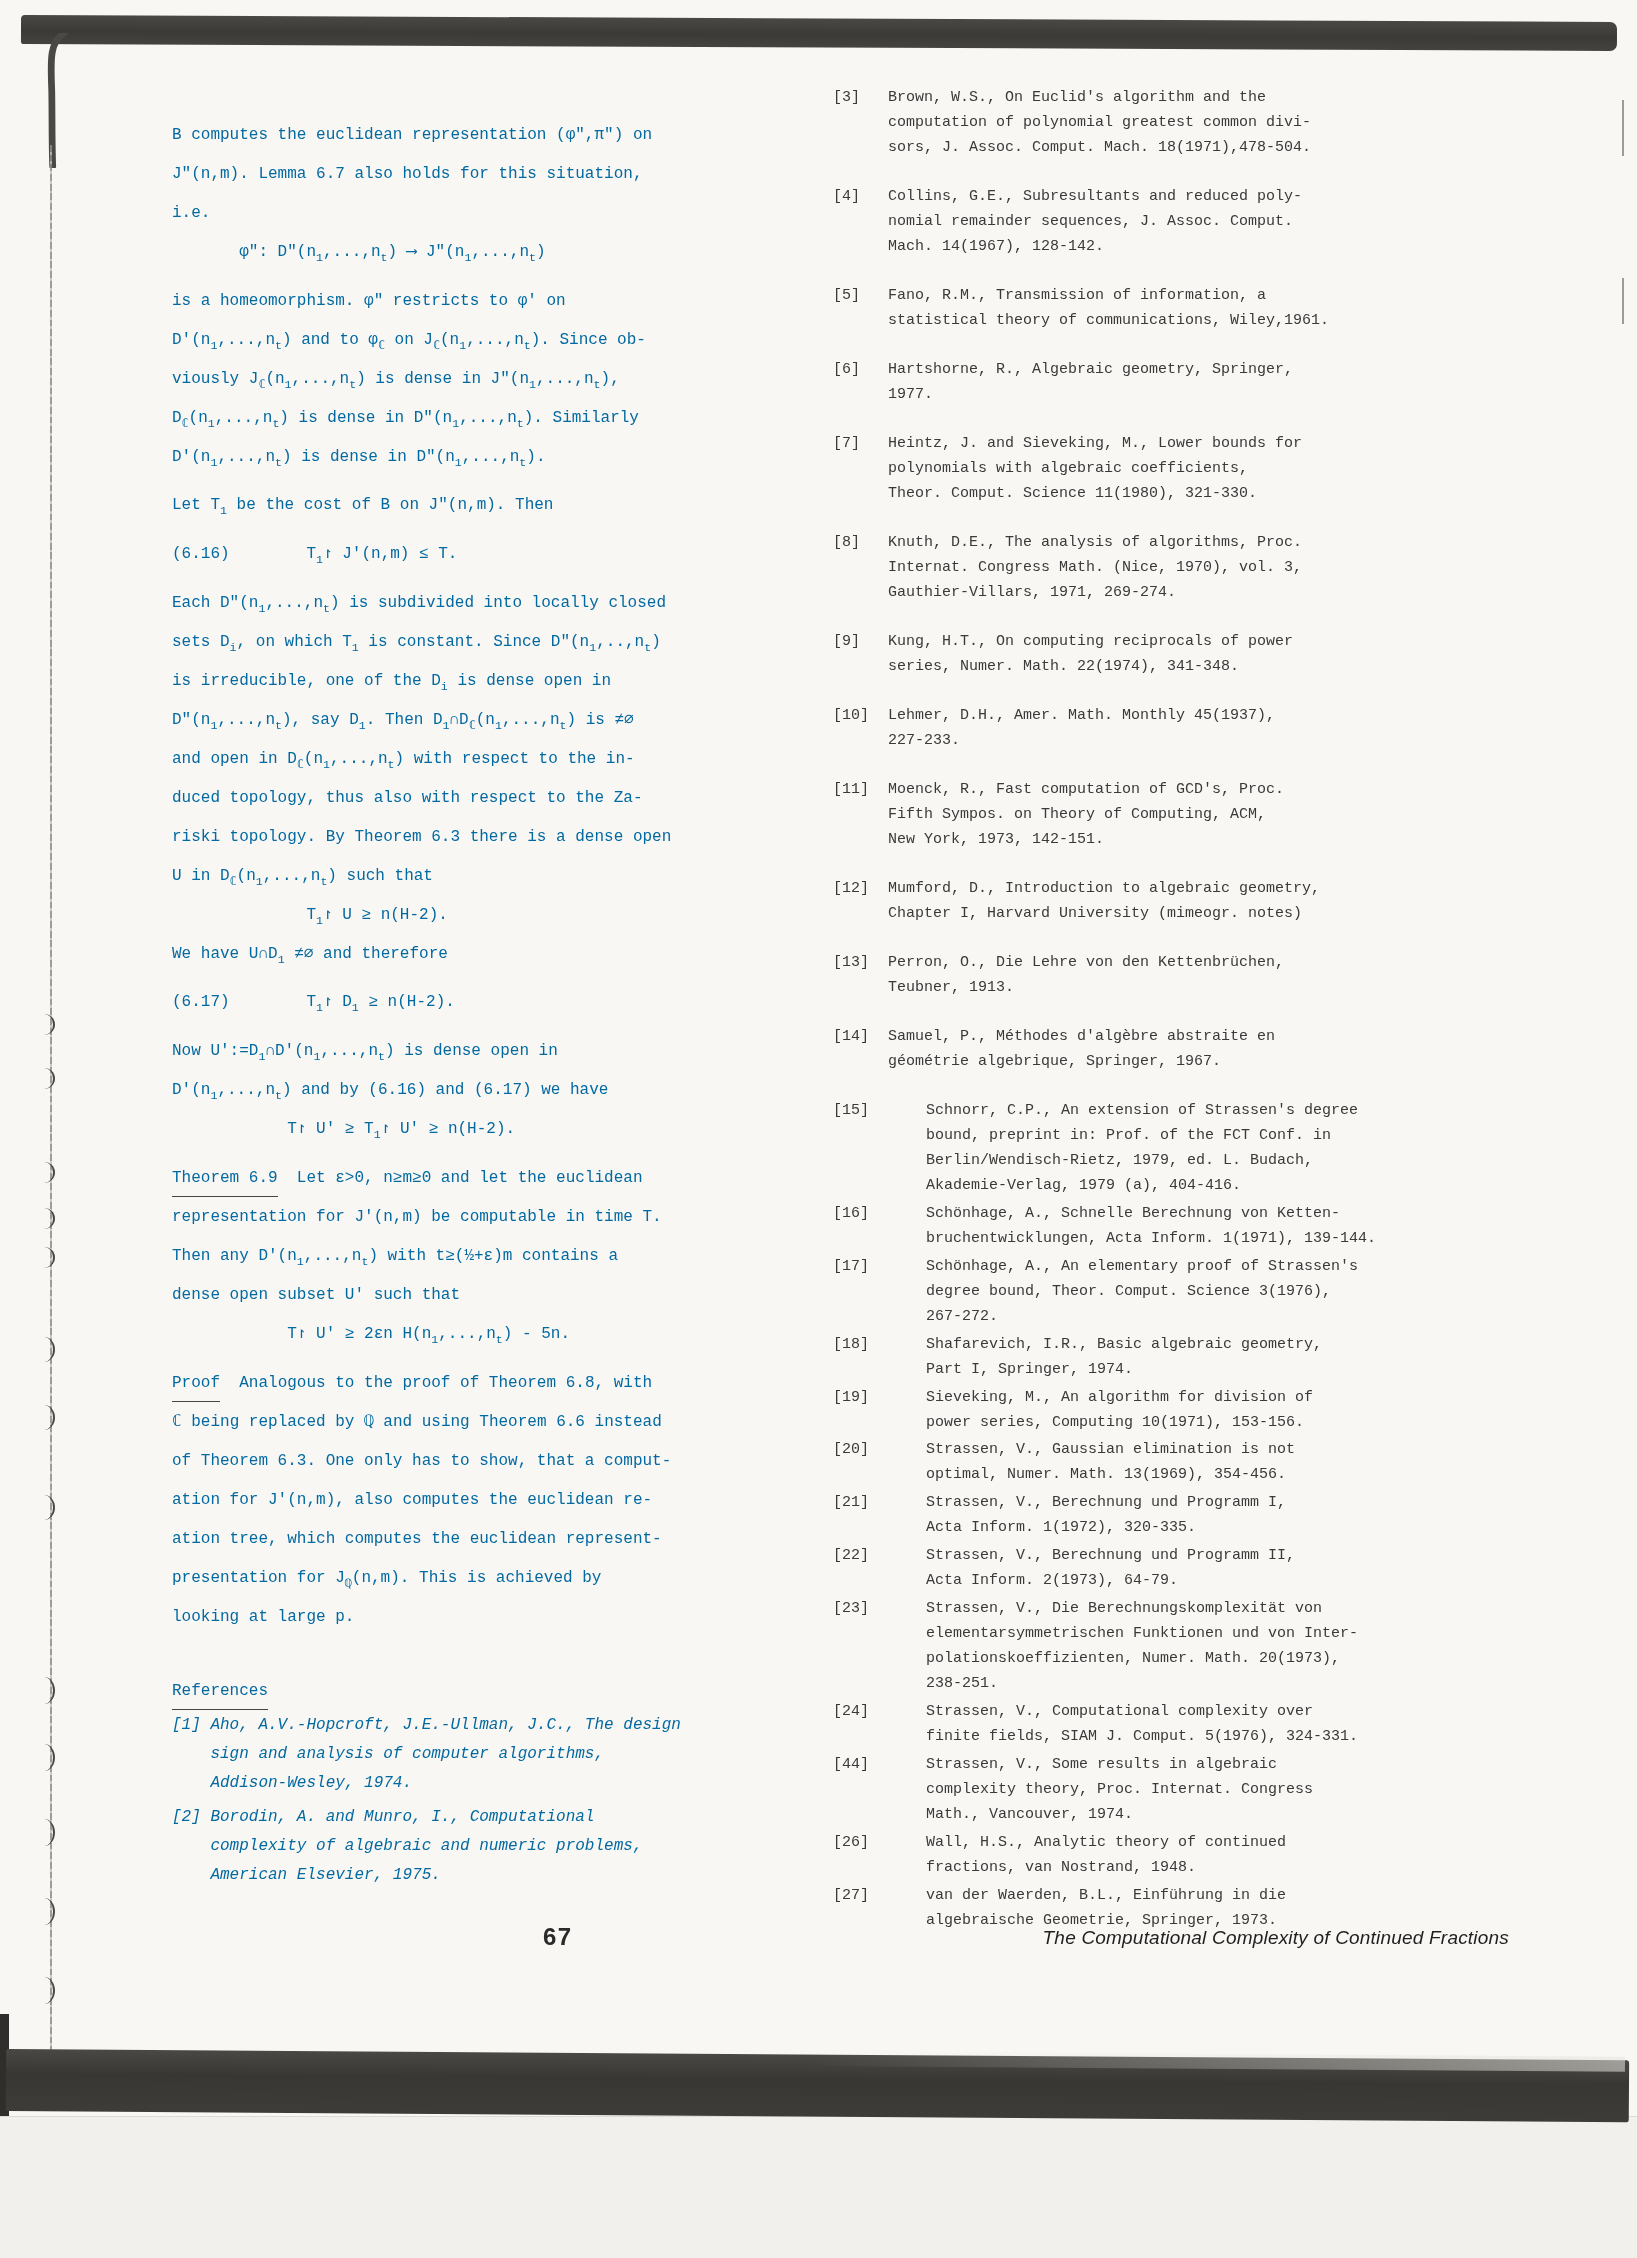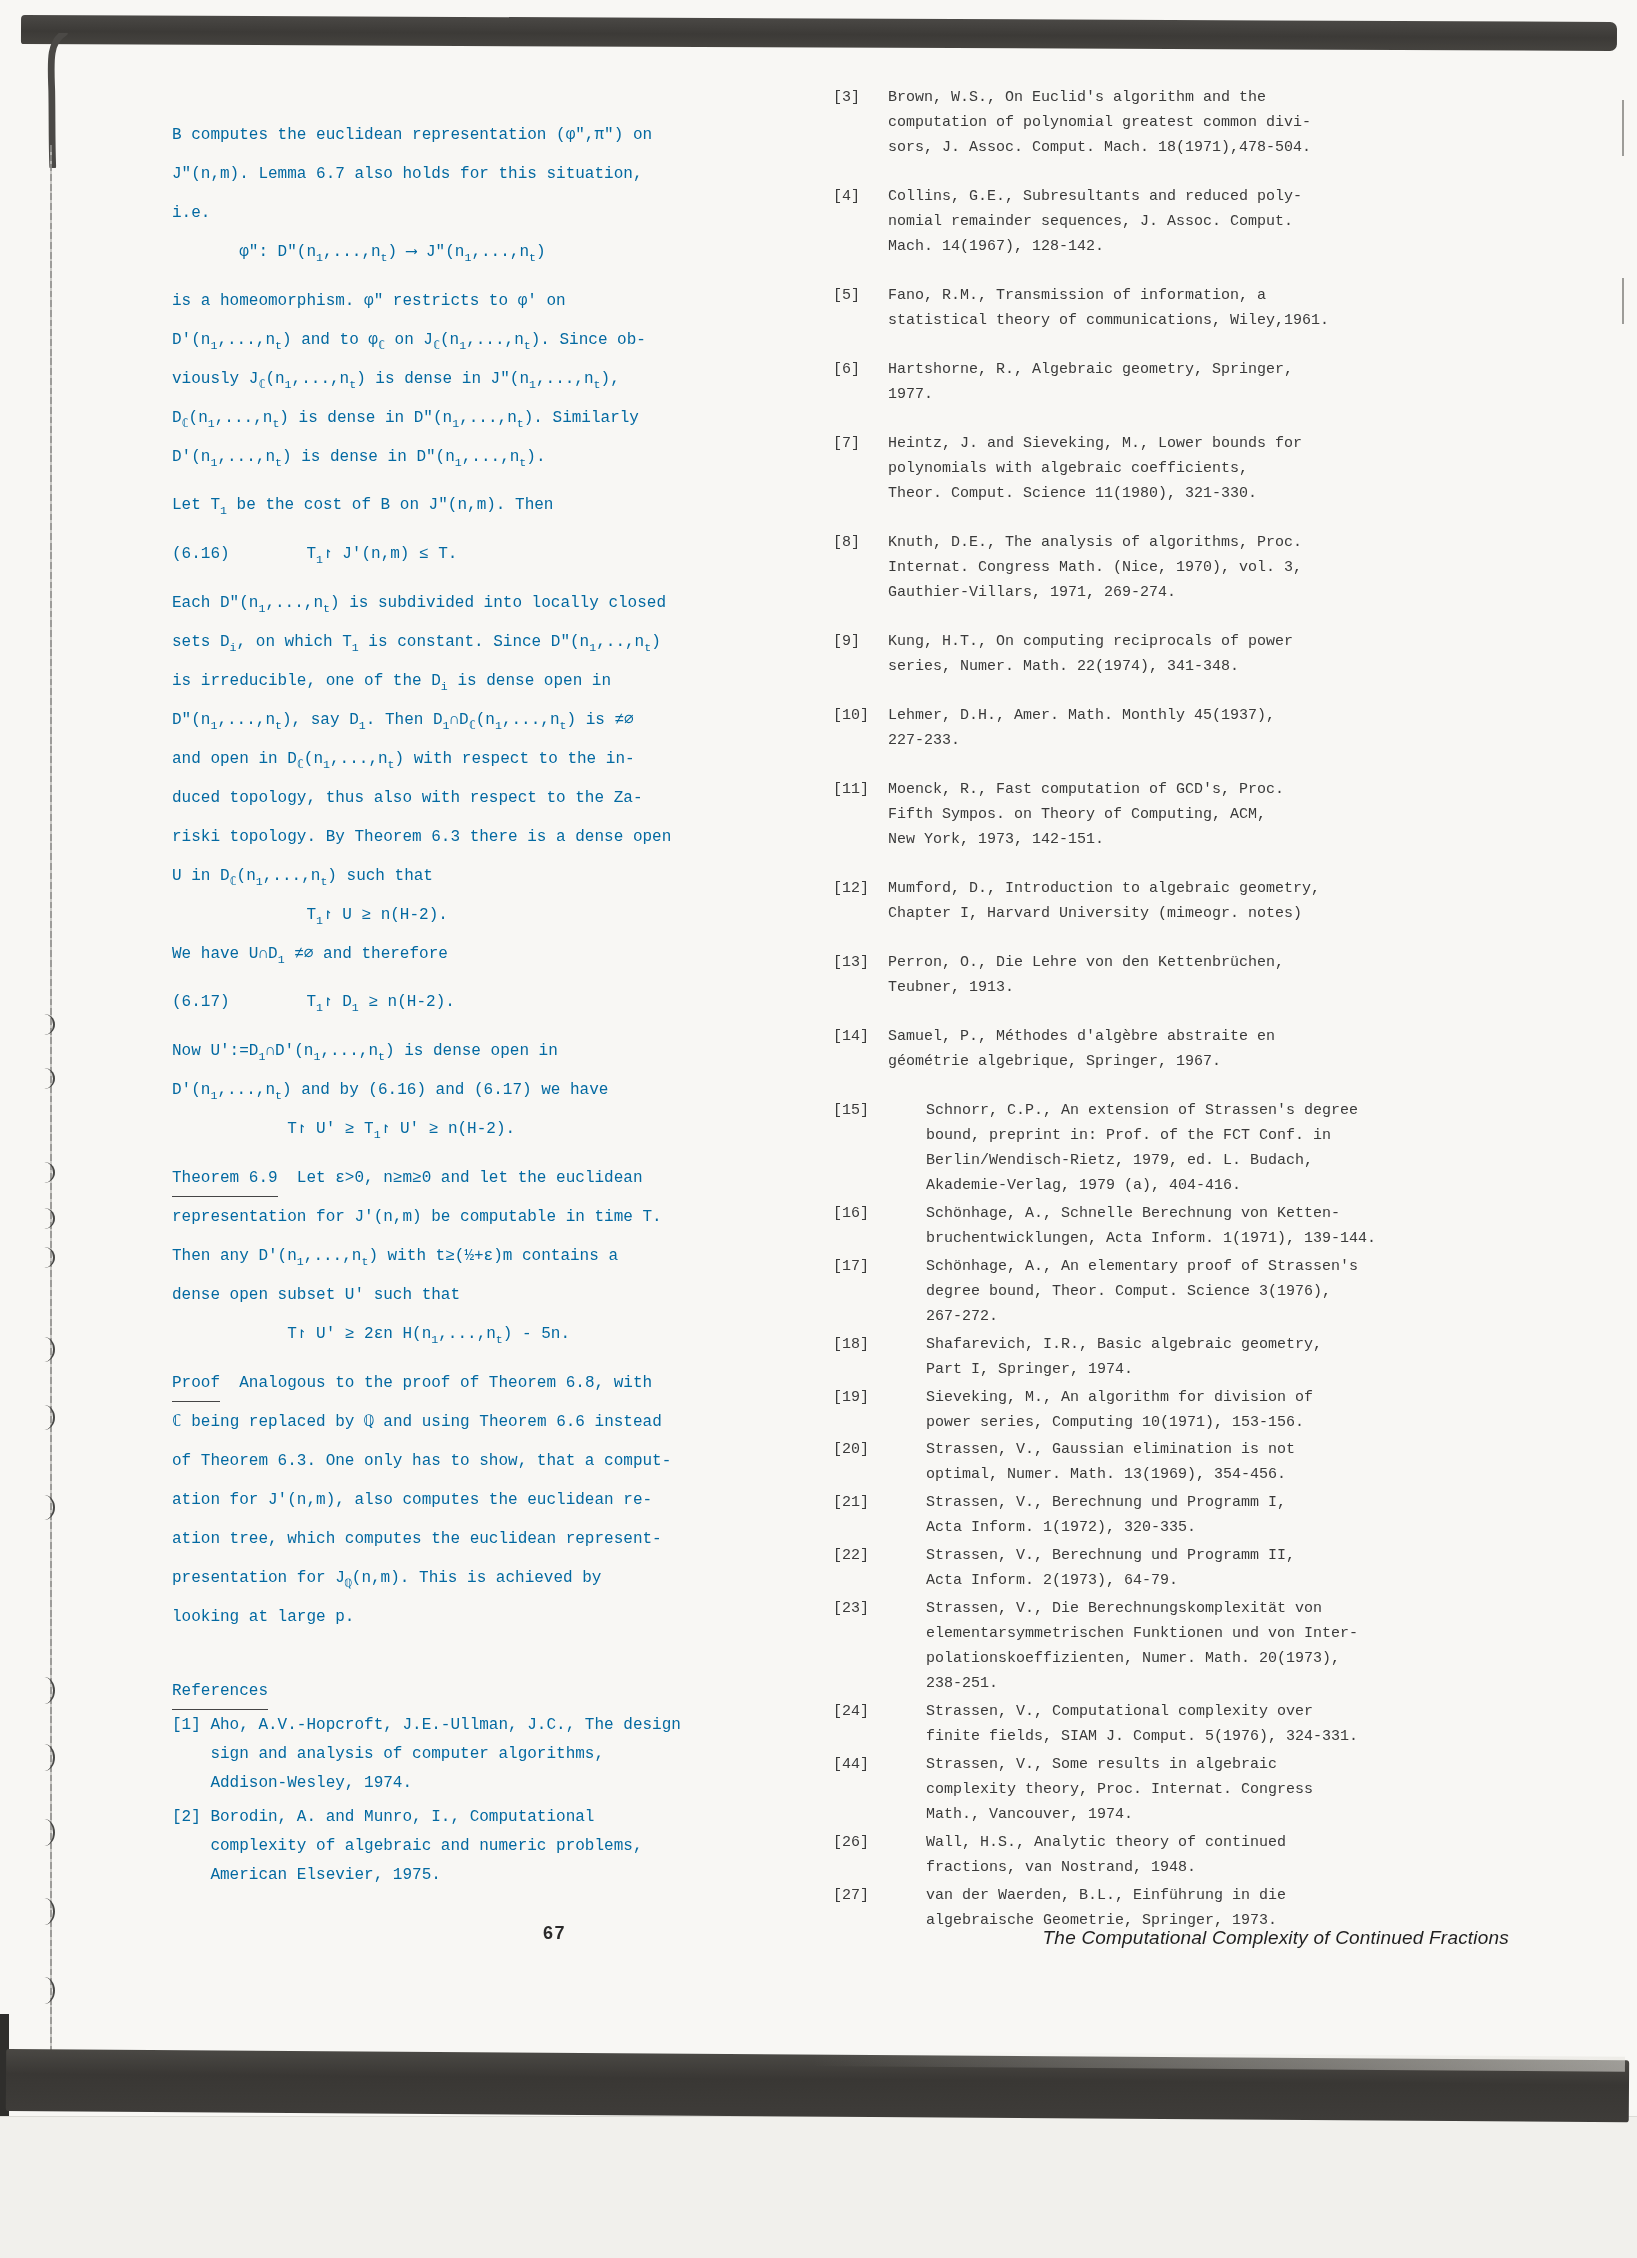--- a/index.html
+++ b/index.html
@@ -44,37 +44,37 @@
     transform:rotate(0.4deg);transform-origin:left center;
   }
   
   .left-col{
     position:absolute;left:172px;top:116px;width:555px;
     font-size:16px;color:#0369a1;
   }
   .ln{white-space:pre;height:39px;line-height:39px;}
   .ln.m{margin-top:9.7px;}
   .ln.M{margin-top:35px;}
-  .ln.s,.ln.sm{height:29px;line-height:29px;}
+  .ln.s,.ln.sm{height:29px;line-height:29px;font-style:italic;}
   .ln.sm{margin-top:5.8px;}
   .sb{font-size:11.6px;vertical-align:-4.8px;}
   .ul{border-bottom:1.9px solid #454545;padding-bottom:9px;}
   .refs-col{
     position:absolute;left:833px;top:85px;width:541px;
     font-size:15px;color:#3a3a3a;
   }
   .ref{display:flex;margin-bottom:24px;}
   .ref.tight{margin-bottom:2.9px;gap:38px;}
   .refnum{flex:none;width:55px;line-height:25px;white-space:pre;}
   .reftext{white-space:pre;line-height:25px;}
   
   .page-num{
     position:absolute;left:543px;top:1923px;
     font-family:"Liberation Sans","DejaVu Sans",sans-serif;
-    font-weight:bold;font-size:18px;letter-spacing:1.4px;color:#2a2a2a;
+    font-weight:bold;font-size:24px;letter-spacing:1.4px;color:#2a2a2a;
   }
   .running-title{
     position:absolute;right:129px;top:1927px;
     font-family:"Liberation Sans","DejaVu Sans",sans-serif;
     font-style:italic;font-size:19px;color:#1f1f1f;letter-spacing:0.2px;
   }
 </style>
 </head>
 <body>
 

